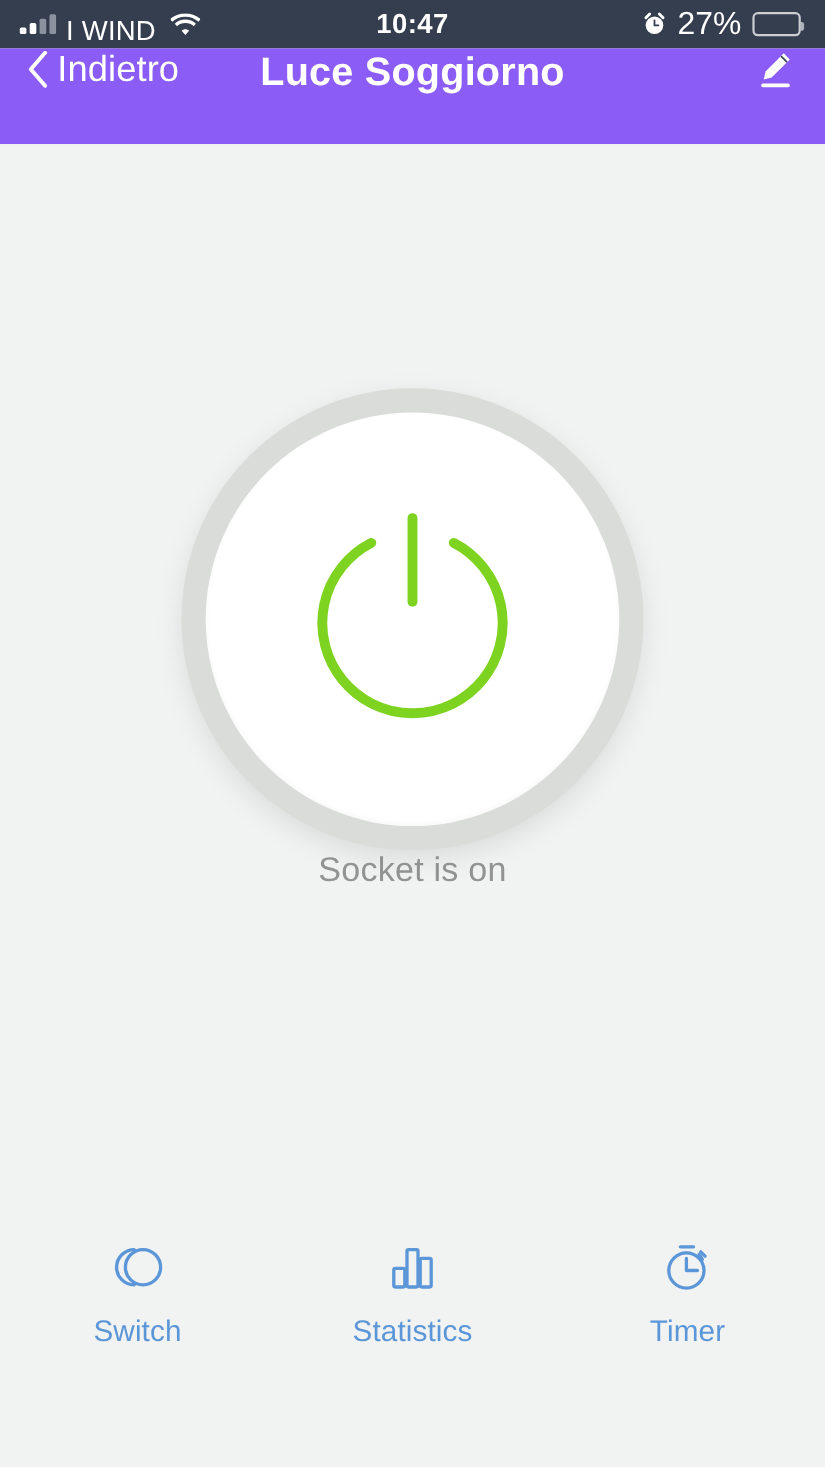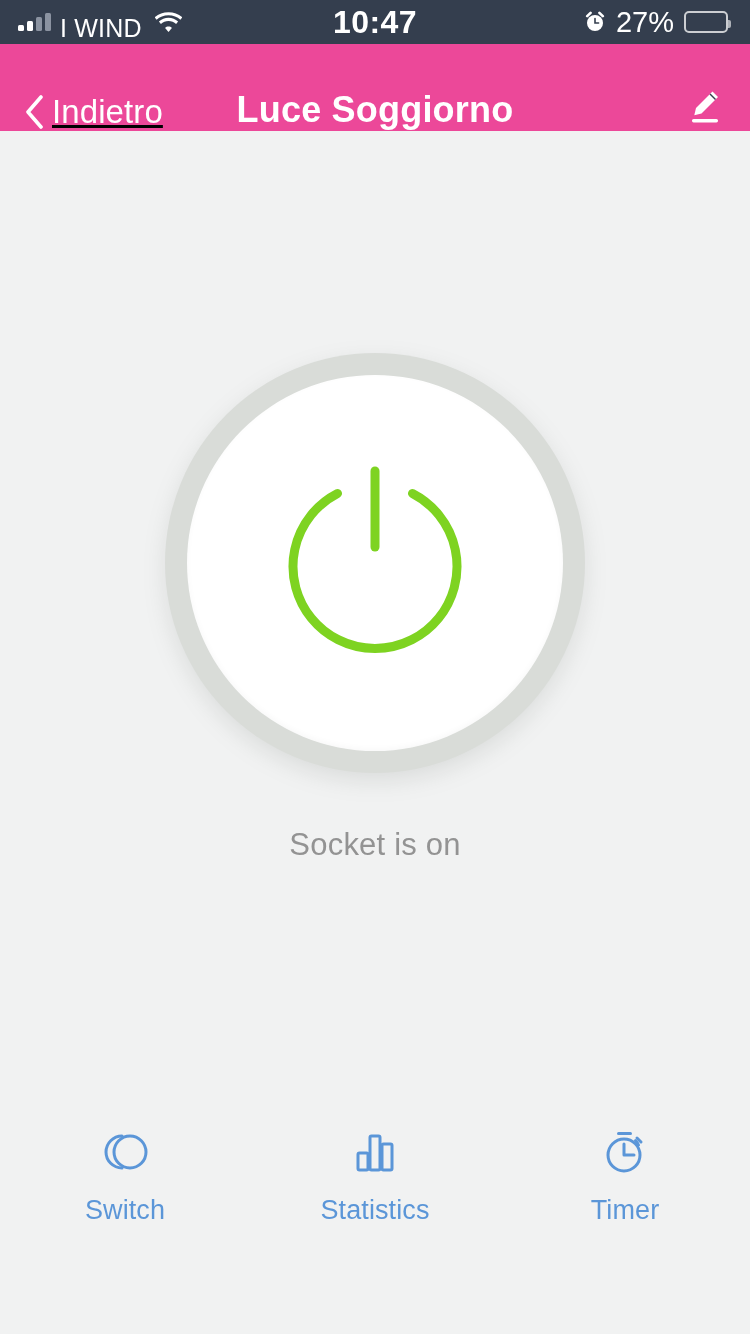--- a/index.html
+++ b/index.html
@@ -32,44 +32,43 @@
   .signal-bars i.b2{ height:10px; }
   .signal-bars i.b3{ height:14px; background:#8b93a1; }
   .signal-bars i.b4{ height:18px; background:#8b93a1; }
   .carrier{ font-size:25px; font-weight:400; letter-spacing:.2px; line-height:1;margin-top:12px; }
   .wifi-icon{ width:27px; height:20px; margin-left:4px; }
   .sb-center{
     position:absolute; left:0; right:0; top:0; bottom:0;
     display:flex; align-items:center; justify-content:center;
     pointer-events:none;
   }
-  .clock{ font-size:32px; font-weight:600; letter-spacing:.4px; }
+  .clock{ font-size:25px; font-weight:600; letter-spacing:.4px; }
   .sb-right{ margin-left:auto; display:flex; align-items:center; gap:10px; }
   .alarm-icon{ width:22px; height:22px; }
   .battery-pct{ font-size:29px; font-weight:400; }
   .battery{
     position:relative; width:44px; height:22px;
     border:2px solid rgba(255,255,255,.75);
     border-radius:5px; padding:2px;
   }
   .battery::after{
     content:""; position:absolute; right:-5px; top:7px;
     width:3px; height:8px; border-radius:0 2px 2px 0;
     background:rgba(255,255,255,.6);
   }
   .battery .fill{ height:100%; background:#ffffff; border-radius:2px; }
 
   
   .nav-bar{
     height:87px; flex:0 0 87px;
-    background:#ec4899;
-    position:relative;
-    display:flex; align-items:flex-end;
+    background:#8b5cf6;
+    position:relative;
+    display:flex; align-items:flex-start;
     padding:0 24px;
-    text-decoration:underline;
   }
   .nav-back{
     display:flex; align-items:center; gap:8px;
     color:#ffffff; cursor:pointer; z-index:2;
   }
   .chev-left{ width:20px; height:34px; flex:0 0 20px; }
   .nav-back-label{ font-size:33px; font-weight:500; letter-spacing:.1px; }
   .nav-title{
     position:absolute; left:0; right:0;
     text-align:center;
@@ -101,21 +100,20 @@
   }
   .power-inner{
     position:absolute; top:22px; left:22px; right:22px; bottom:22px;
     border-radius:50%;
     background:#ffffff;
     box-shadow:inset 0 -2px 6px rgba(0,0,0,.03);
   }
   .power-glyph{ position:relative; width:200px; height:200px; }
 
   .status-text{
-    margin-top:54px;
     font-size:31px;
     color:#939393;
     letter-spacing:.2px;
   }
 
   
   .tab-bar{
     position:absolute;
     left:0; right:0; bottom:108px;
     display:flex;

